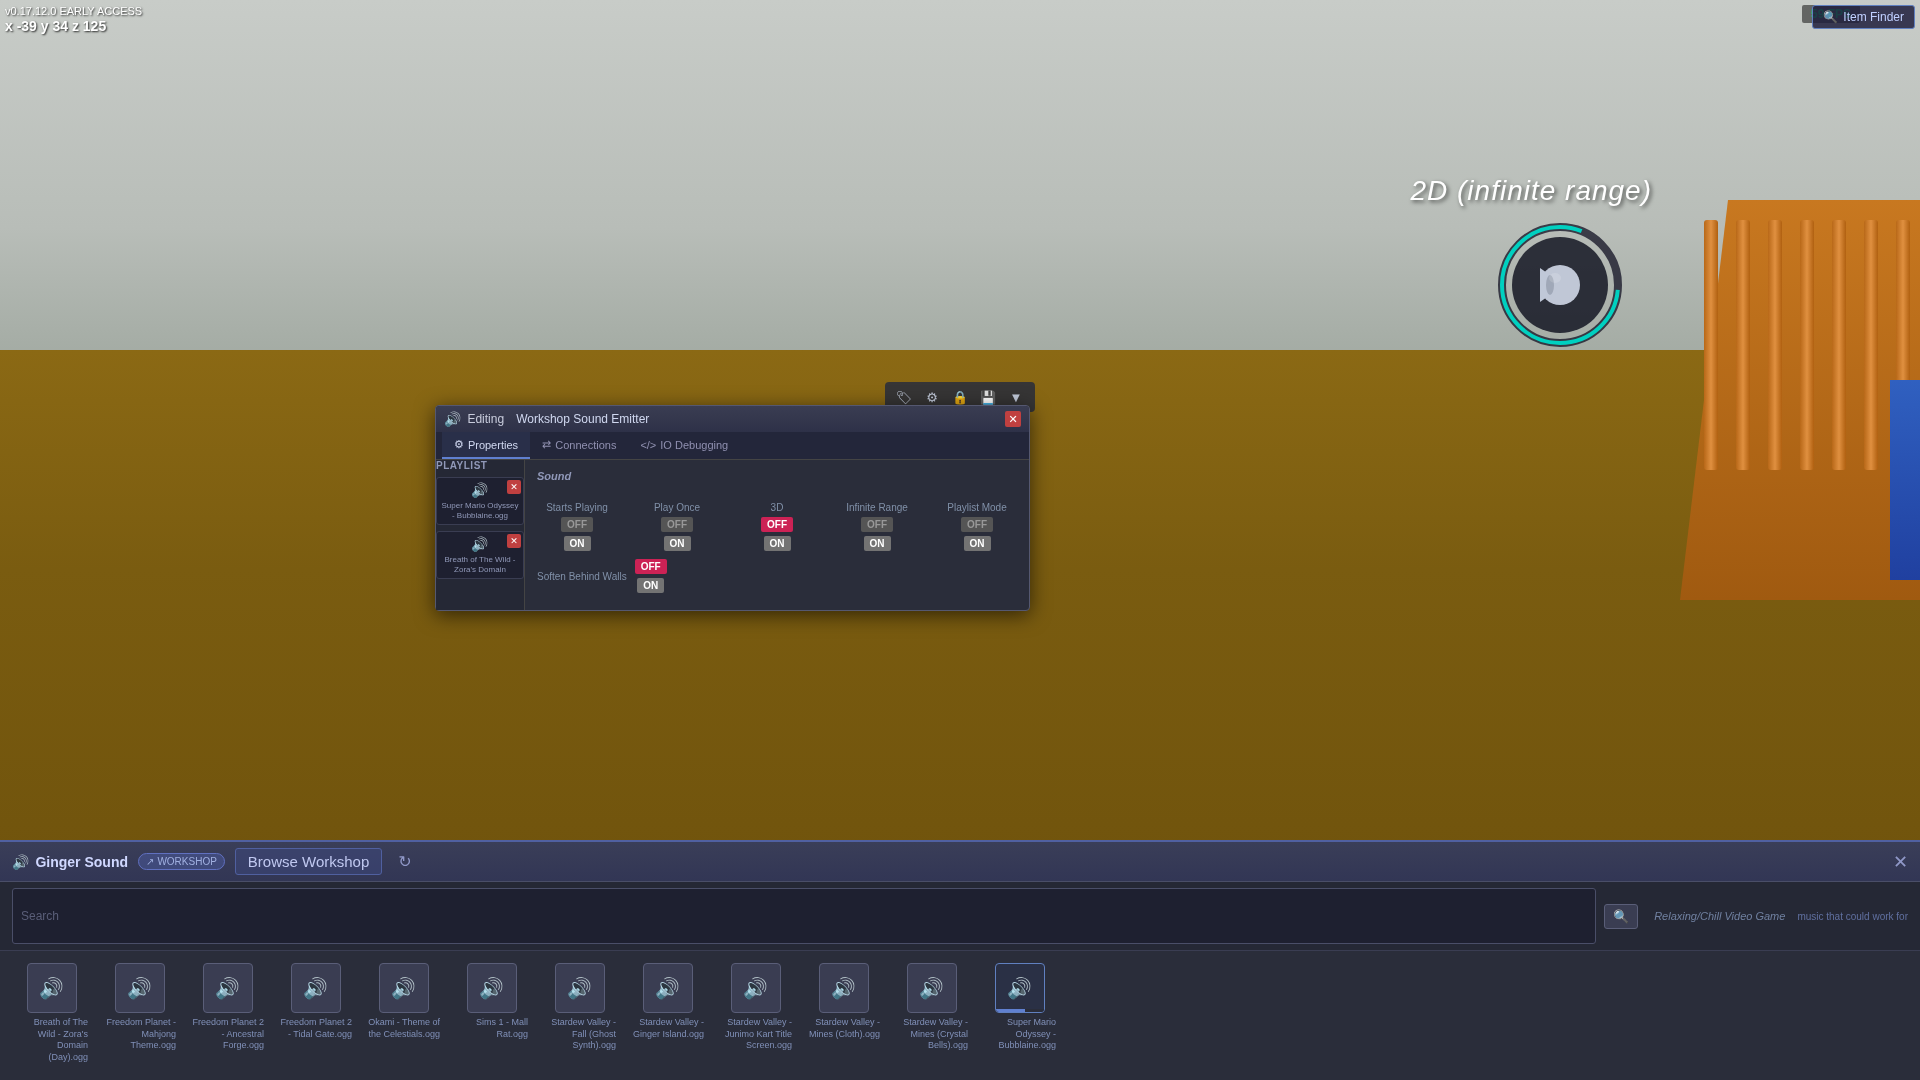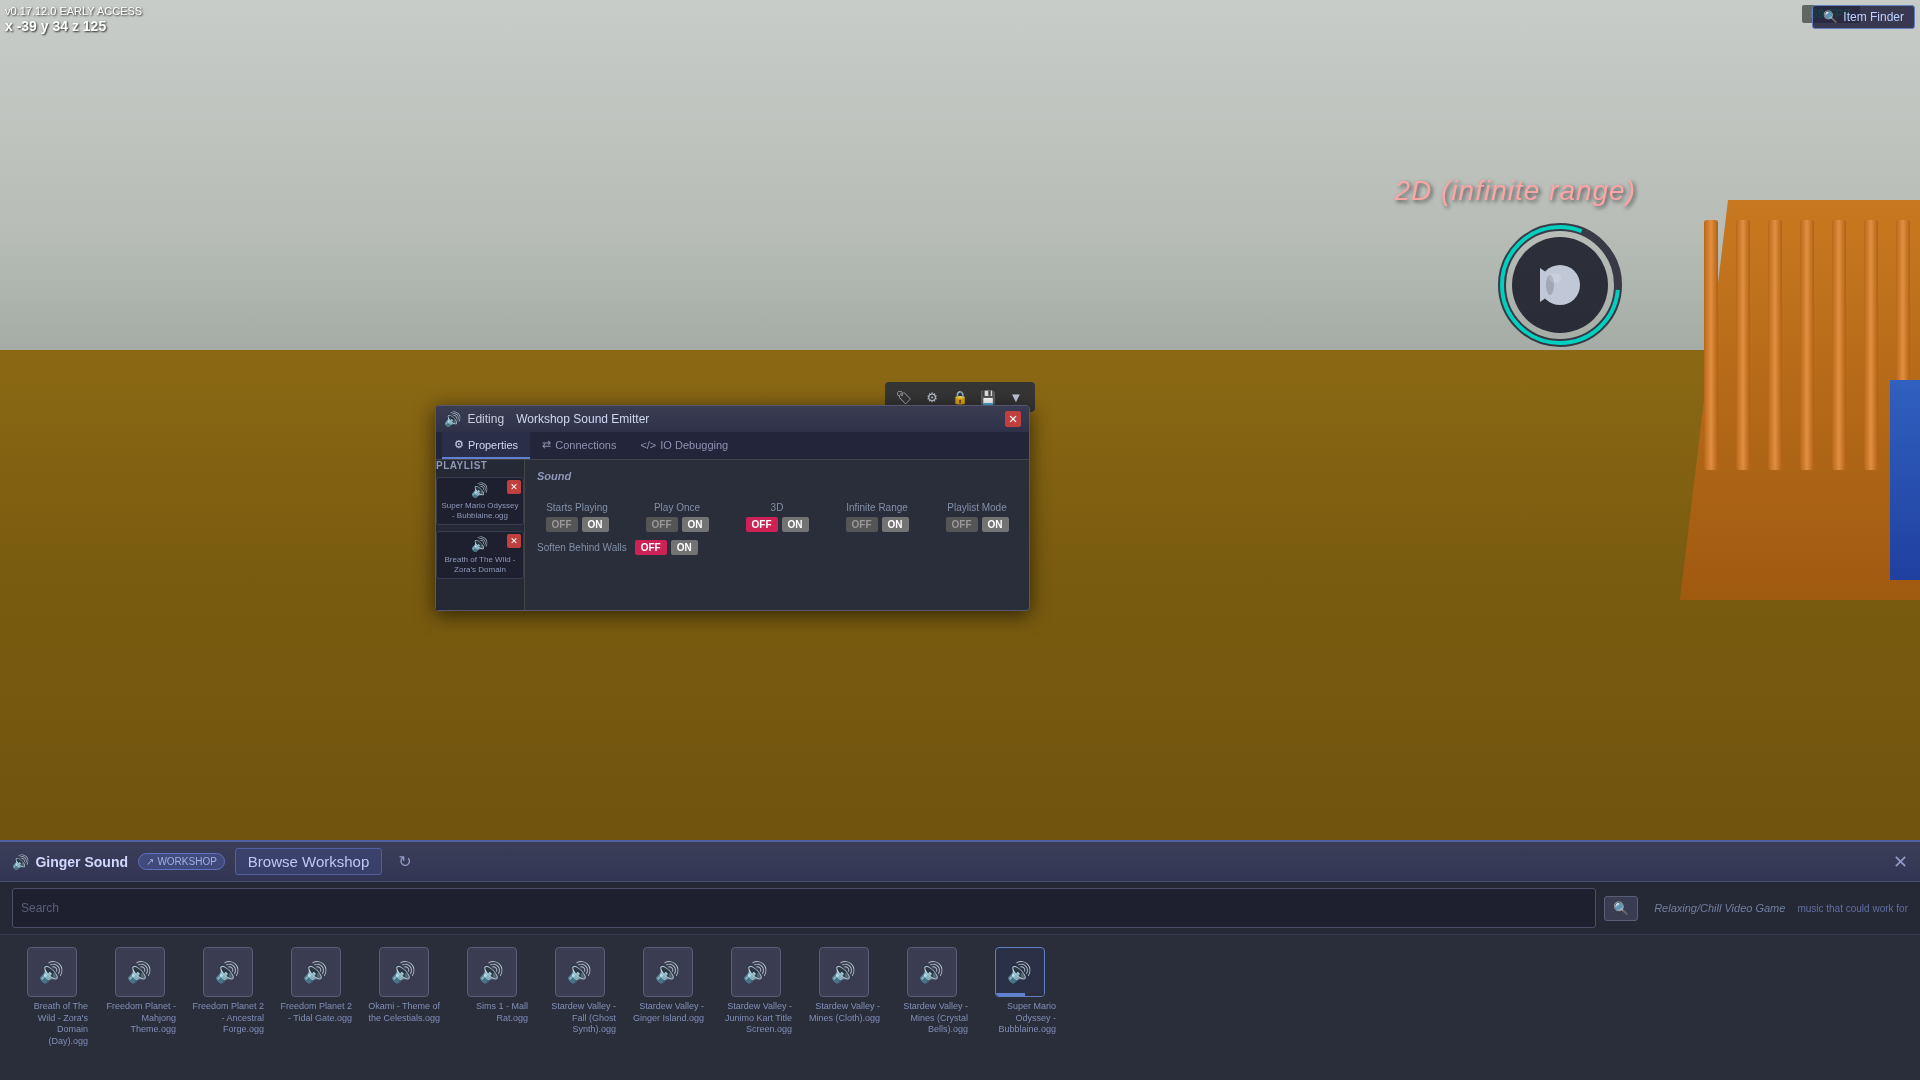--- a/index.html
+++ b/index.html
@@ -138,22 +138,22 @@
       color: #c0c8d8;
       font-size: 13px;
       cursor: pointer;
       border-radius: 3px;
     }
 
     
     #range-label {
       position: absolute;
       top: 175px;
-      right: 284px;
-      color: #fca5a5;
+      right: 268px;
+      color: #ffffff;
       font-size: 28px;
       font-weight: 300;
       text-shadow: 2px 2px 4px rgba(0,0,0,0.6);
       font-style: italic;
       letter-spacing: 1px;
     }
 
     
     #speaker-circle {
       position: absolute;
@@ -323,20 +323,21 @@
     .prop-label {
       color: #8090a8;
       font-size: 10px;
       white-space: nowrap;
       margin-top: 10px;
     }
     .toggle-row {
       display: flex;
       gap: 4px;
       align-items: center;
+      flex-direction: column;
     }
     .toggle-btn {
       padding: 2px 6px;
       font-size: 10px;
       font-weight: 600;
       border: none;
       border-radius: 2px;
       cursor: pointer;
     }
     .toggle-off {
@@ -434,21 +435,21 @@
       border-bottom: 1px solid #3a3d52;
       display: flex;
       gap: 8px;
       align-items: center;
     }
     #search-input {
       flex: 1;
       background: #1e2030;
       border: 1px solid #4a4e68;
       color: #c0c8e0;
-      padding: 12px 8px;
+      padding: 20px 8px;
       border-radius: 3px;
       font-size: 12px;
     }
     #search-input::placeholder { color: #5a5e78; }
     #search-icon-btn {
       background: #3a3d52;
       border: 1px solid #5a5e78;
       color: #9098c8;
       padding: 4px 8px;
       border-radius: 3px;

